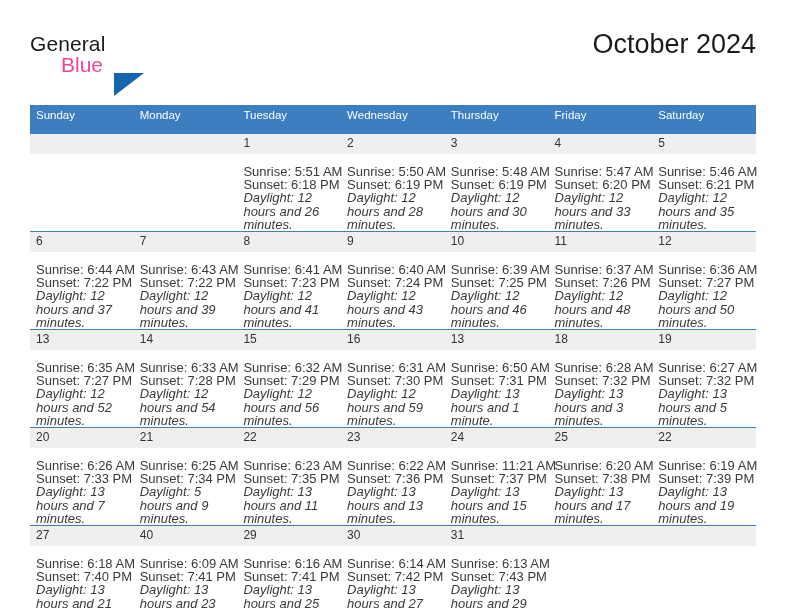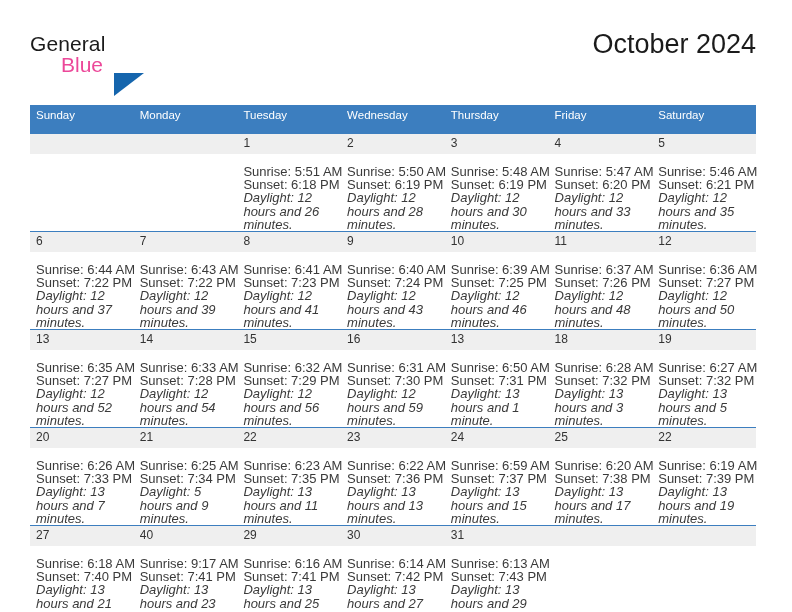--- a/index.html
+++ b/index.html
@@ -363,21 +363,21 @@
             <div class="daynum">23</div>
             <div class="cellbody">
               <div>Sunrise: 6:22 AM</div>
               <div>Sunset: 7:36 PM</div>
               <div class="wrap">Daylight: 13 hours and 13 minutes.</div>
             </div>
           </td>
           <td>
             <div class="daynum">24</div>
             <div class="cellbody">
-              <div>Sunrise: 6:59 AM</div>
+              <div>Sunrise: 11:21 AM</div>
               <div>Sunset: 7:37 PM</div>
               <div class="wrap">Daylight: 13 hours and 15 minutes.</div>
             </div>
           </td>
           <td>
             <div class="daynum">25</div>
             <div class="cellbody">
               <div>Sunrise: 6:20 AM</div>
               <div>Sunset: 7:38 PM</div>
               <div class="wrap">Daylight: 13 hours and 17 minutes.</div>
@@ -397,21 +397,21 @@
             <div class="daynum">27</div>
             <div class="cellbody">
               <div>Sunrise: 6:18 AM</div>
               <div>Sunset: 7:40 PM</div>
               <div class="wrap">Daylight: 13 hours and 21 minutes.</div>
             </div>
           </td>
           <td>
             <div class="daynum">40</div>
             <div class="cellbody">
-              <div>Sunrise: 9:17 AM</div>
+              <div>Sunrise: 6:09 AM</div>
               <div>Sunset: 7:41 PM</div>
               <div class="wrap">Daylight: 13 hours and 23 minutes.</div>
             </div>
           </td>
           <td>
             <div class="daynum">29</div>
             <div class="cellbody">
               <div>Sunrise: 6:16 AM</div>
               <div>Sunset: 7:41 PM</div>
               <div class="wrap">Daylight: 13 hours and 25 minutes.</div>

